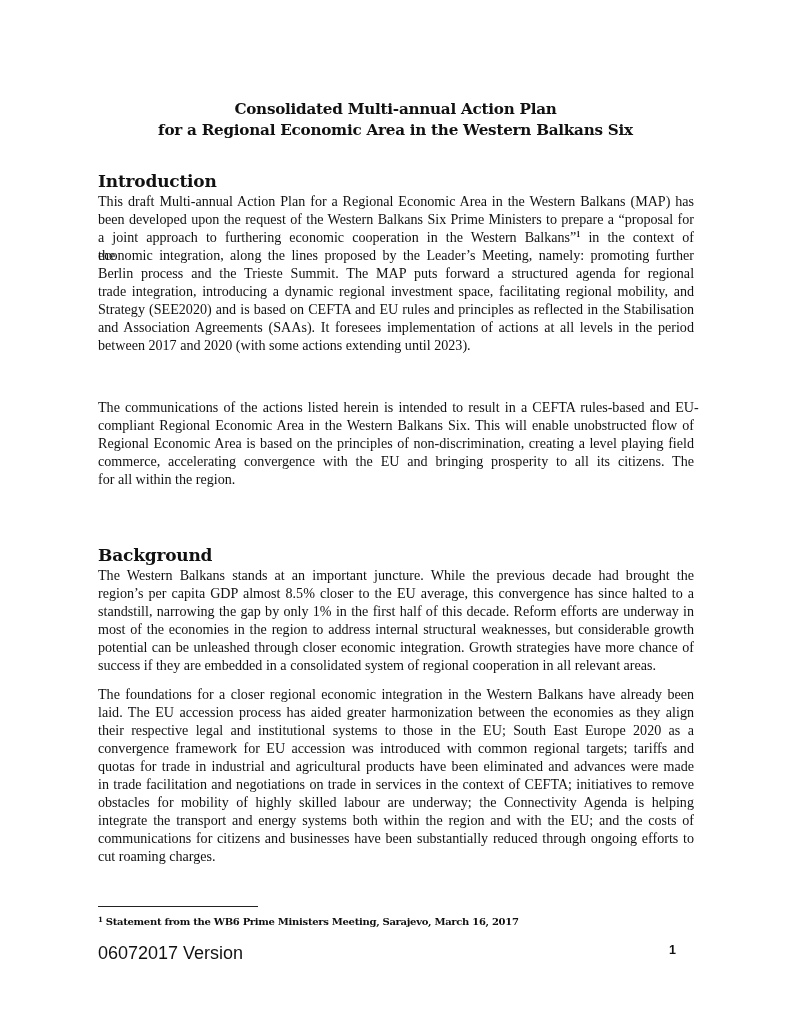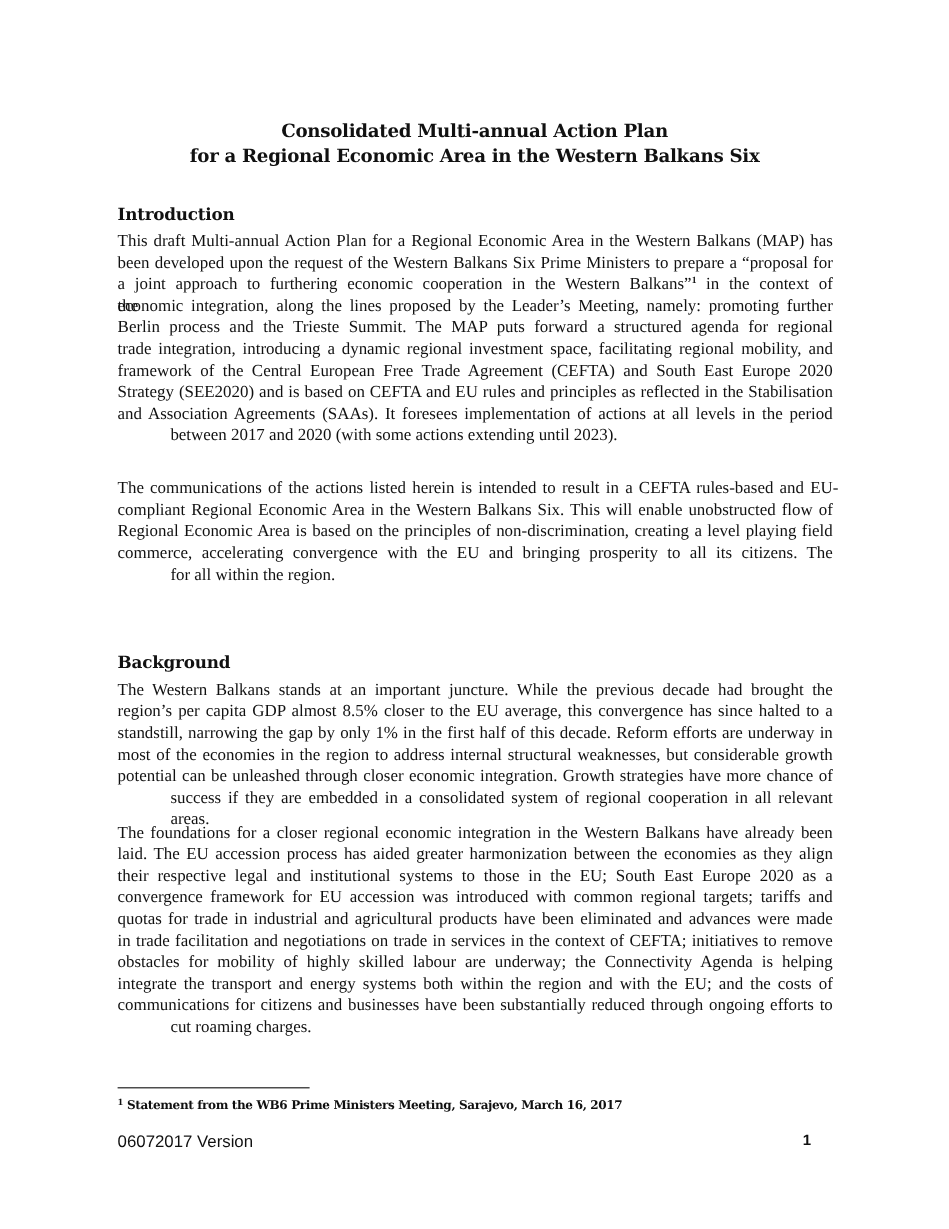--- a/index.html
+++ b/index.html
@@ -1,49 +1,48 @@
 <!DOCTYPE html>
 <html><head>
   <meta charset="utf-8">
   <style>
     html, body { margin: 0; padding: 0; background: #ffffff; }
     body { width: 791px; height: 1024px; position: relative; overflow: hidden; }
     .page { position: absolute; left: 0; top: 0; width: 791px; height: 804px; background: #fff; color: #111; }
     .title { position: absolute; left: 0; width: 791px; text-align: center; font-family: "DejaVu Serif", serif; font-weight: bold; font-size: 15.2px; letter-spacing: -0.25px; color: #111; }
     .title.l1 { top: 100px; }
     .title.l2 { top: 121px; }
-    .heading { position: absolute; left: 98px; font-family: "DejaVu Serif", serif; font-weight: bold; font-size: 14px; letter-spacing: -0.2px; color: #111; }
+    .heading { position: absolute; left: 98px; font-family: "DejaVu Serif", serif; font-weight: bold; font-size: 17px; letter-spacing: -0.2px; color: #111; }
     .para { position: absolute; left: 98px; width: 596px; font-family: "Liberation Serif", serif; font-size: 14.1px; line-height: 18.05px; color: #111; text-align: justify; text-align-last: left; }
     .para .ln { display: block; text-align: justify; text-align-last: justify; white-space: nowrap; height: 18.05px; }
-    .para .ln.last { text-align-last: left; margin-left: 44px; }
+    .para .ln.last { text-align-last: left; }
     .para .ln span { white-space: normal; }
     sup { font-size: 8px; font-weight: bold; vertical-align: 5px; line-height: 0; }
     .fn-rule { position: absolute; left: 98px; top: 906px; width: 160px; height: 1px; background: #222; }
     .footnote { position: absolute; left: 98px; top: 916px; font-family: "DejaVu Serif", serif; font-weight: bold; font-size: 10px; letter-spacing: -0.3px; color: #111; }
     .footnote sup { font-size: 7px; vertical-align: 3px; }
-    .footer-left { position: absolute; left: 98px; top: 943px; font-family: "Liberation Sans", sans-serif; font-size: 14px; color: #111; }
+    .footer-left { position: absolute; left: 98px; top: 943px; font-family: "Liberation Sans", sans-serif; font-size: 18px; color: #111; }
     .footer-right { position: absolute; left: 669px; top: 943px; font-family: "Liberation Sans", sans-serif; font-size: 12.5px; font-weight: bold; color: #111; }
   </style>
 </head>
 <body>
 
 <div class="page">
   <div class="title l1">Consolidated Multi-annual Action Plan</div>
   <div class="title l2">for a Regional Economic Area in the Western Balkans Six</div>
 
   <div class="heading" style="top:171px;">Introduction</div>
 
   <div class="para" style="top:192px;">
     <span class="ln"><span style="white-space: nowrap; display: inline-block; word-spacing: 1.34px;">This draft Multi-annual Action Plan for a Regional Economic Area in the Western Balkans (MAP) has</span></span>
     <span class="ln"><span style="white-space: nowrap; display: inline-block; word-spacing: 0.79px;">been developed upon the request of the Western Balkans Six Prime Ministers to prepare a “proposal for</span></span>
     <span class="ln"><span style="white-space: nowrap; display: inline-block; word-spacing: 2.85px;"><span>a joint approach to furthering economic cooperation in the Western Balkans”</span><sup>1</sup><span> in the context of the</span></span></span>
     <span class="ln"><span style="white-space: nowrap; display: inline-block; word-spacing: 2.85px;">economic integration, along the lines proposed by the Leader’s Meeting, namely: promoting further</span></span>
     <span class="ln"><span style="white-space: nowrap; display: inline-block; word-spacing: 4.3px;">Berlin process and the Trieste Summit. The MAP puts forward a structured agenda for regional</span></span>
     <span class="ln"><span style="white-space: nowrap; display: inline-block; word-spacing: 2.18px;">trade integration, introducing a dynamic regional investment space, facilitating regional mobility, and</span></span>
-    <span class="ln"><span style="white-space: nowrap; display: inline-block; word-spacing: 3.51px;">framework of the Central European Free Trade Agreement (CEFTA) and South East Europe 2020</span></span>
     <span class="ln"><span style="white-space: nowrap; display: inline-block; word-spacing: 0.58px;">Strategy (SEE2020) and is based on CEFTA and EU rules and principles as reflected in the Stabilisation</span></span>
     <span class="ln"><span style="white-space: nowrap; display: inline-block; word-spacing: 2.17px;">and Association Agreements (SAAs). It foresees implementation of actions at all levels in the period</span></span>
     <span class="ln last"><span>between 2017 and 2020 (with some actions extending until 2023).</span></span>
   </div>
 
   <div class="para" style="top:398px;">
     <span class="ln"><span style="white-space: nowrap; display: inline-block; word-spacing: 1.65px;">The communications of the actions listed herein is intended to result in a CEFTA rules-based and EU-</span></span>
     <span class="ln"><span style="white-space: nowrap; display: inline-block; word-spacing: 1.45px;">compliant Regional Economic Area in the Western Balkans Six. This will enable unobstructed flow of</span></span>
     <span class="ln"><span style="white-space: nowrap; display: inline-block; word-spacing: 1px;">Regional Economic Area is based on the principles of non-discrimination, creating a level playing field</span></span>
     <span class="ln"><span style="white-space: nowrap; display: inline-block; word-spacing: 4.31px;">commerce, accelerating convergence with the EU and bringing prosperity to all its citizens. The</span></span>

